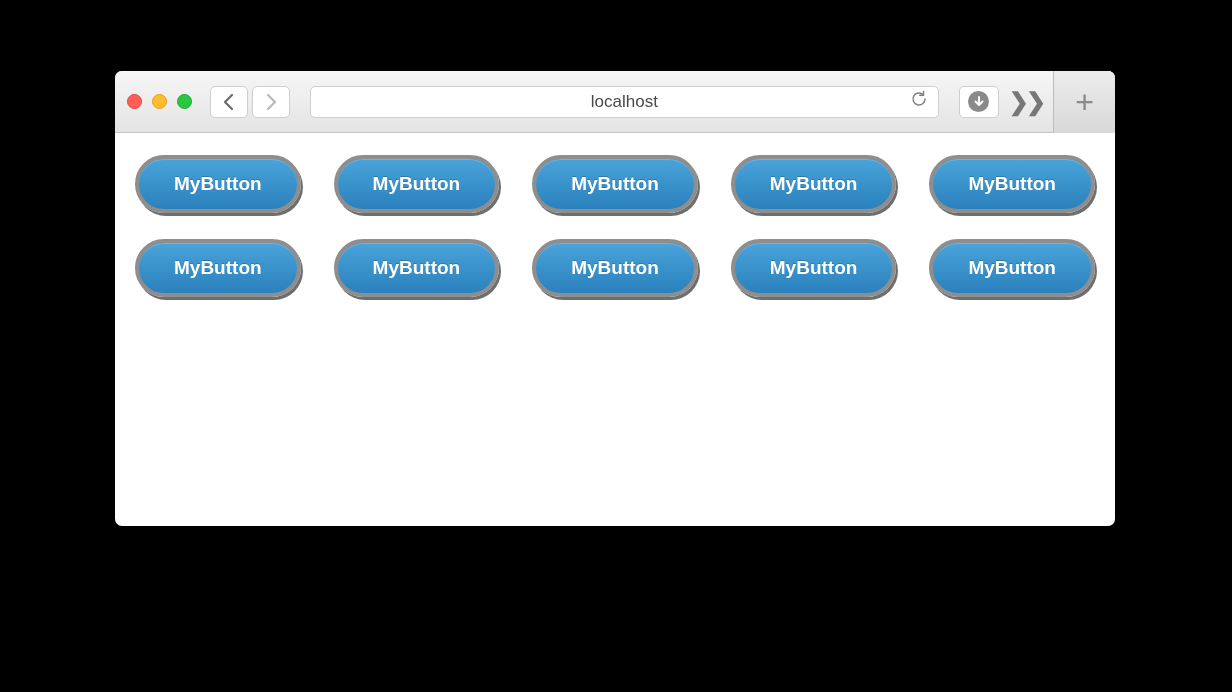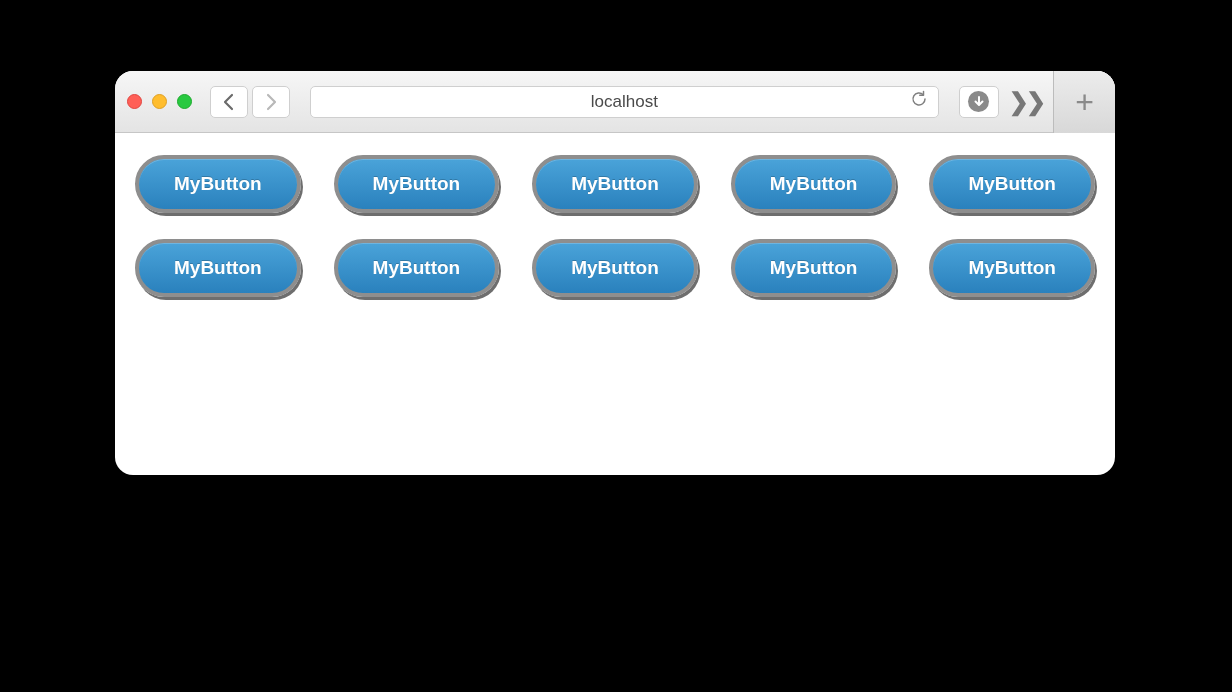--- a/index.html
+++ b/index.html
@@ -14,23 +14,23 @@
       height: 692px;
       font-family: -apple-system, "Helvetica Neue", Helvetica, Arial, sans-serif;
       overflow: hidden;
     }
 
     .browser-window {
       position: absolute;
       left: 115px;
       top: 71px;
       width: 1000px;
-      height: 404px;
-      background: #fff;
-      border-radius: 18px;
+      height: 455px;
+      background: #fff;
+      border-radius: 7px;
       box-shadow: 0 25px 60px rgba(0,0,0,0.55);
       overflow: hidden;
     }
 
     .titlebar {
       height: 62px;
       background: linear-gradient(#f6f6f6, #e4e4e4);
       border-bottom: 1px solid #c6c6c6;
       display: flex;
       align-items: center;

